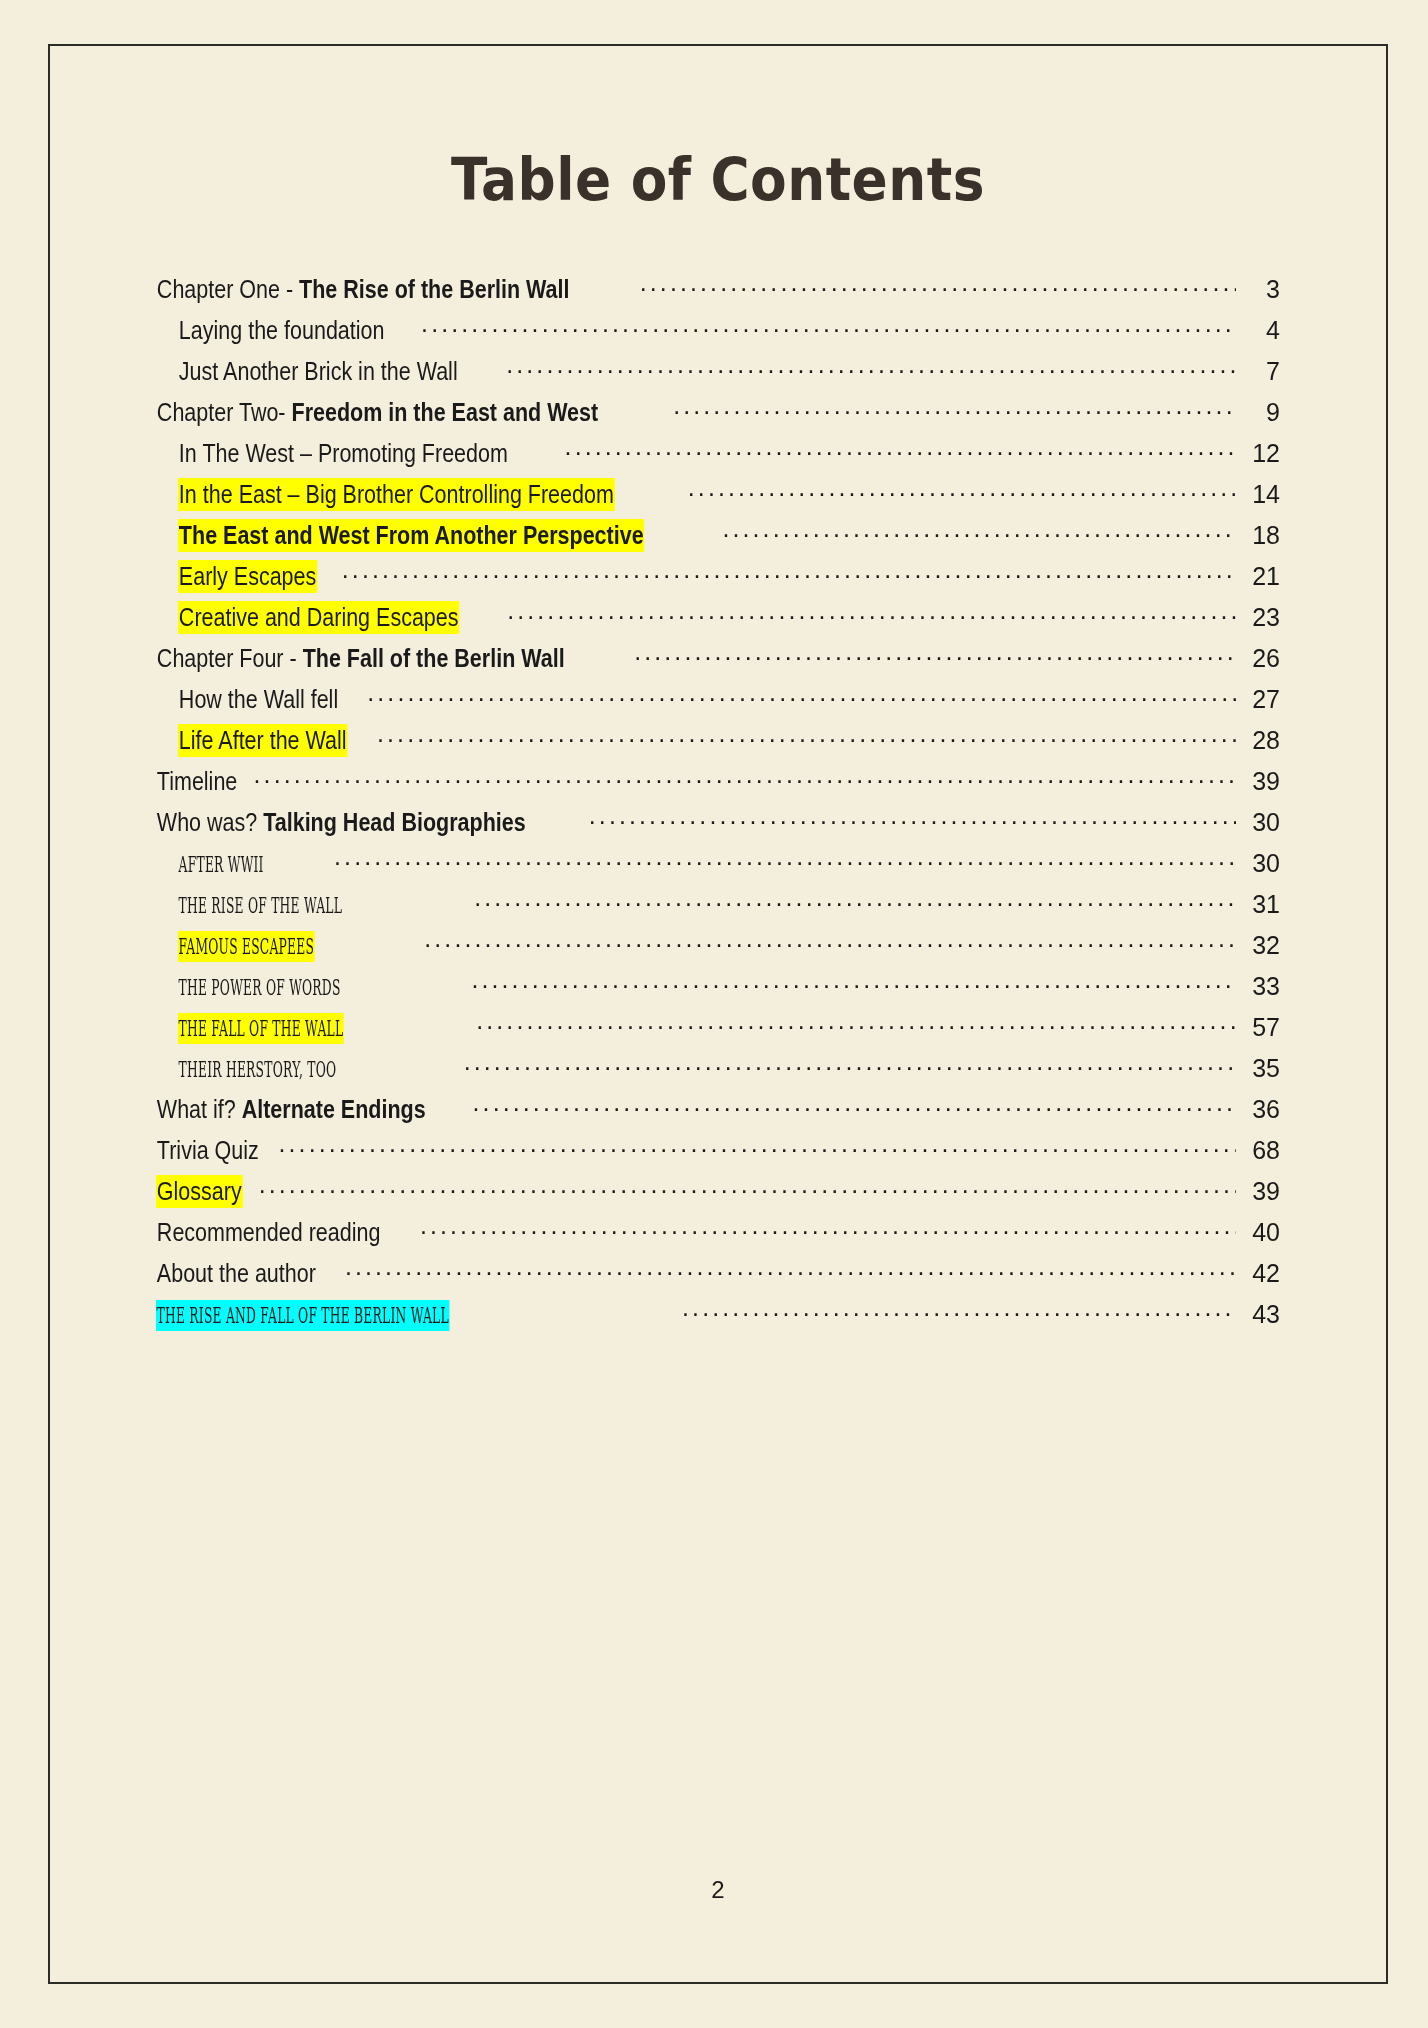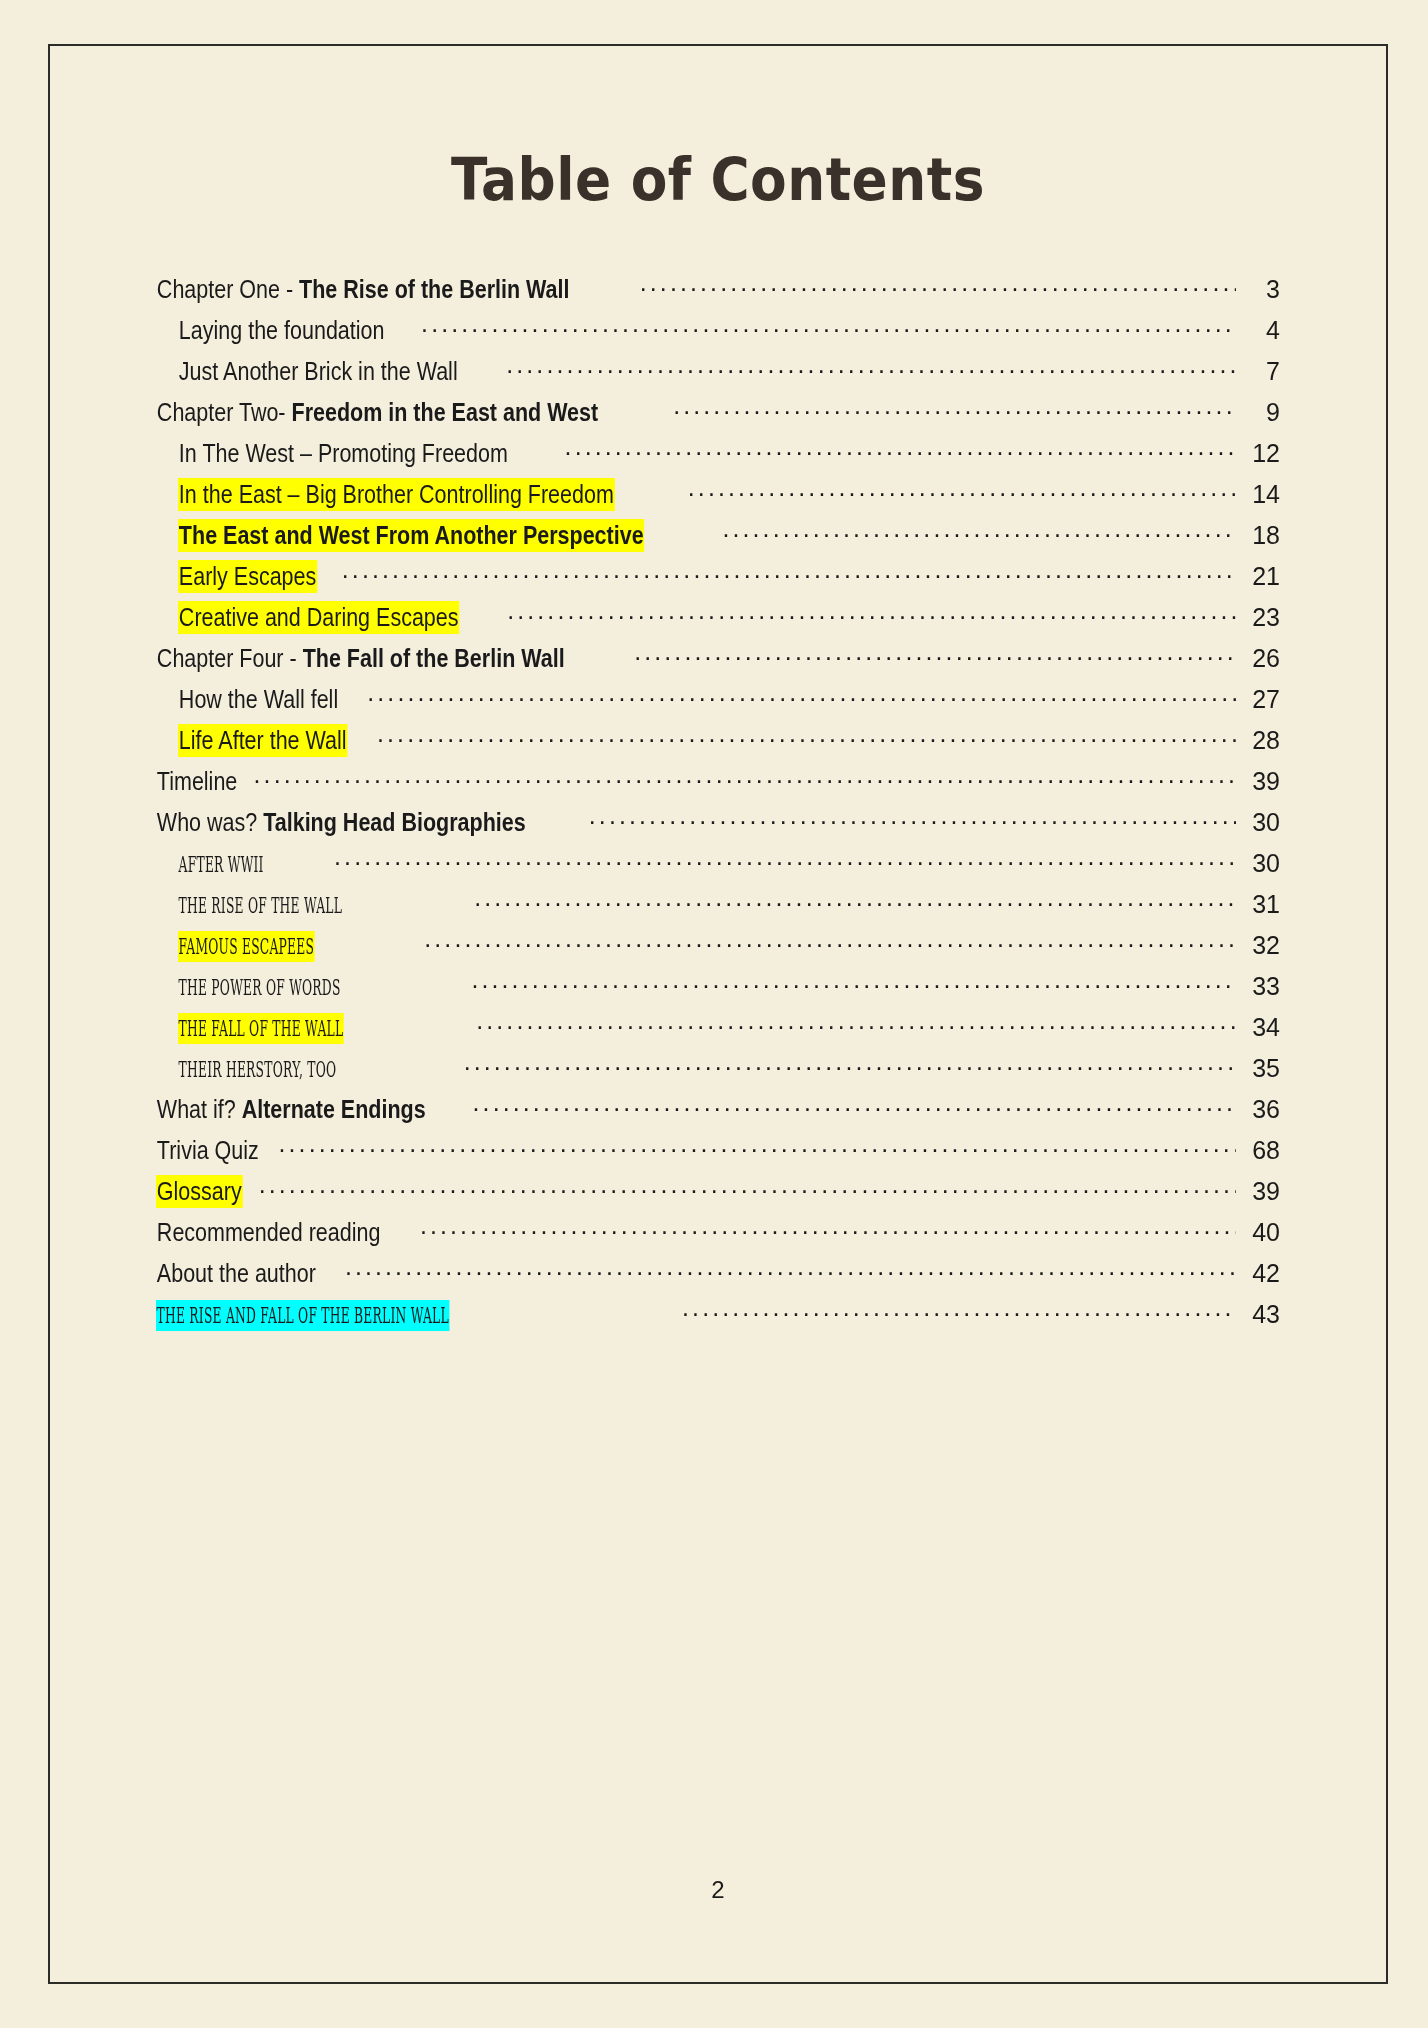--- a/index.html
+++ b/index.html
@@ -245,21 +245,21 @@
           <span class="toc-page">32</span>
         </li>
         <li class="toc-row sub display">
           <span class="toc-label"><span class="hl"><span class="pre">THE POWER OF WORDS</span></span></span>
           <span class="leader"></span>
           <span class="toc-page">33</span>
         </li>
         <li class="toc-row sub display">
           <span class="toc-label"><span class="hl hl-yellow"><span class="pre">THE FALL OF THE WALL</span></span></span>
           <span class="leader"></span>
-          <span class="toc-page">34</span>
+          <span class="toc-page">57</span>
         </li>
         <li class="toc-row sub display">
           <span class="toc-label"><span class="hl"><span class="pre">THEIR HERSTORY, TOO</span></span></span>
           <span class="leader"></span>
           <span class="toc-page">35</span>
         </li>
         <li class="toc-row">
           <span class="toc-label"><span class="hl"><span class="pre">What if? </span><span class="em">Alternate Endings</span></span></span>
           <span class="leader"></span>
           <span class="toc-page">36</span>

